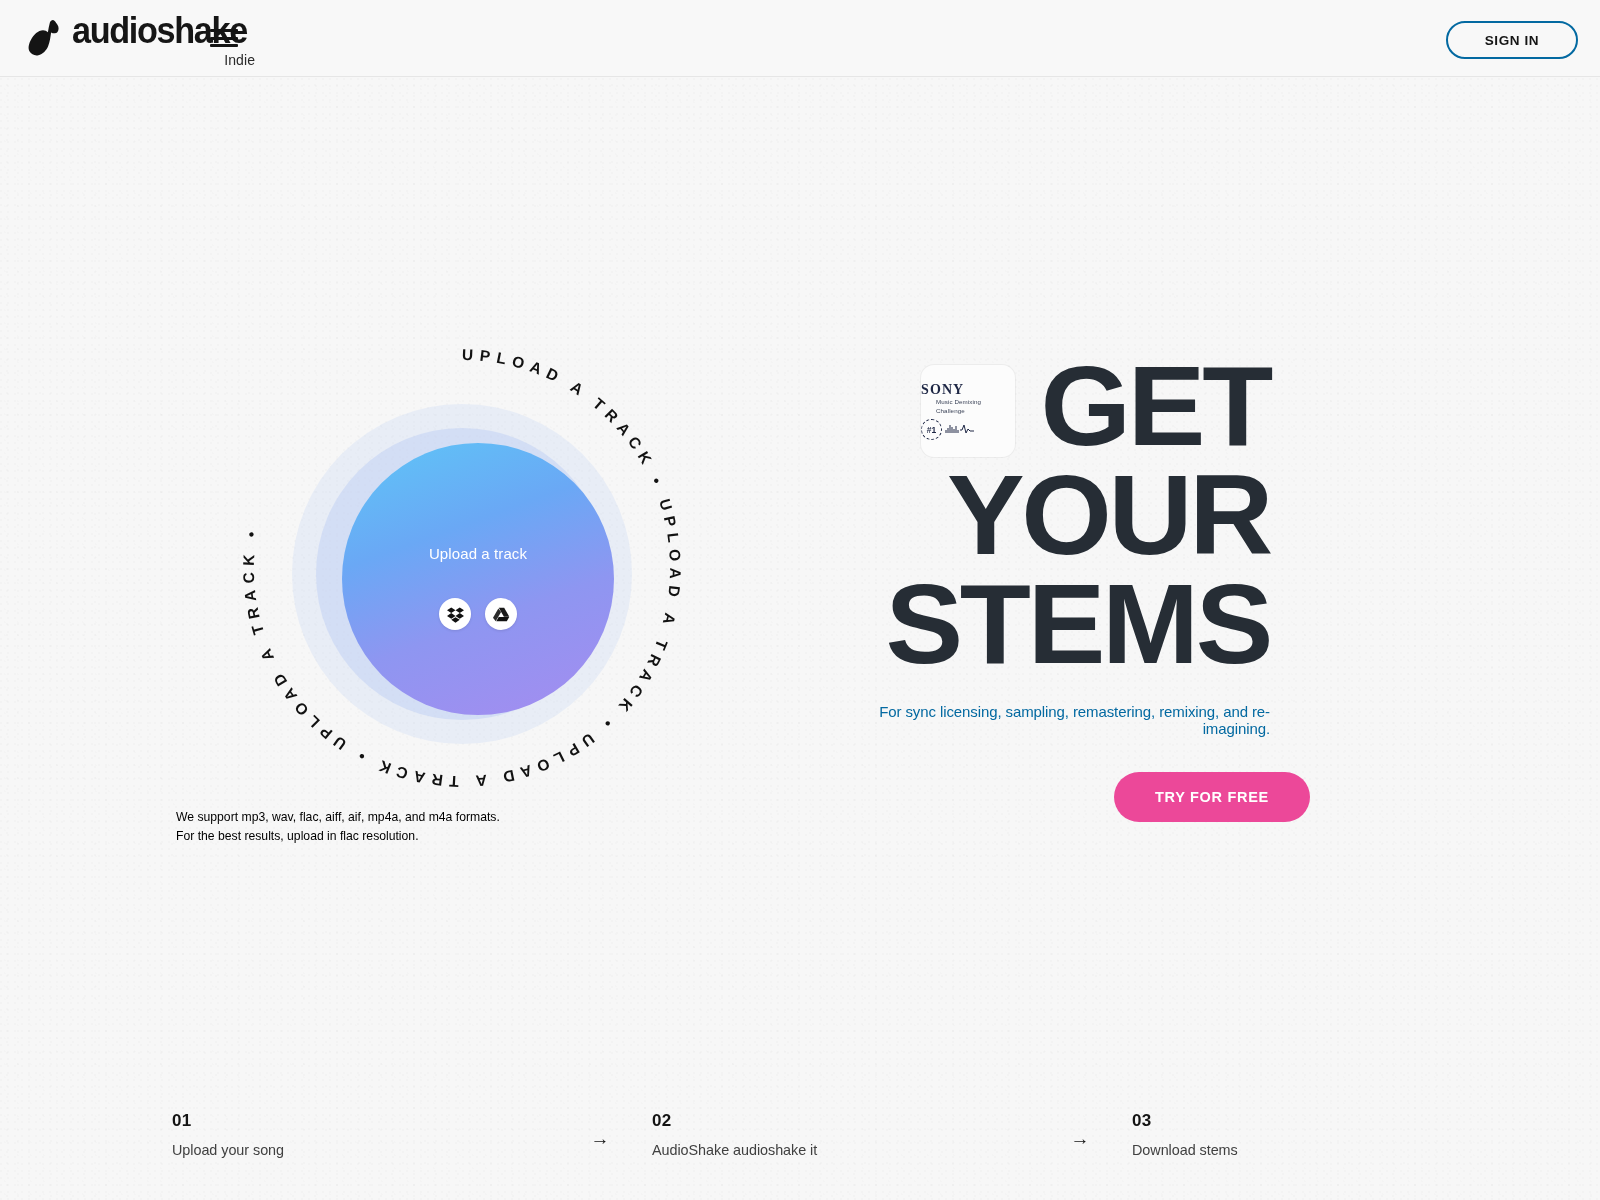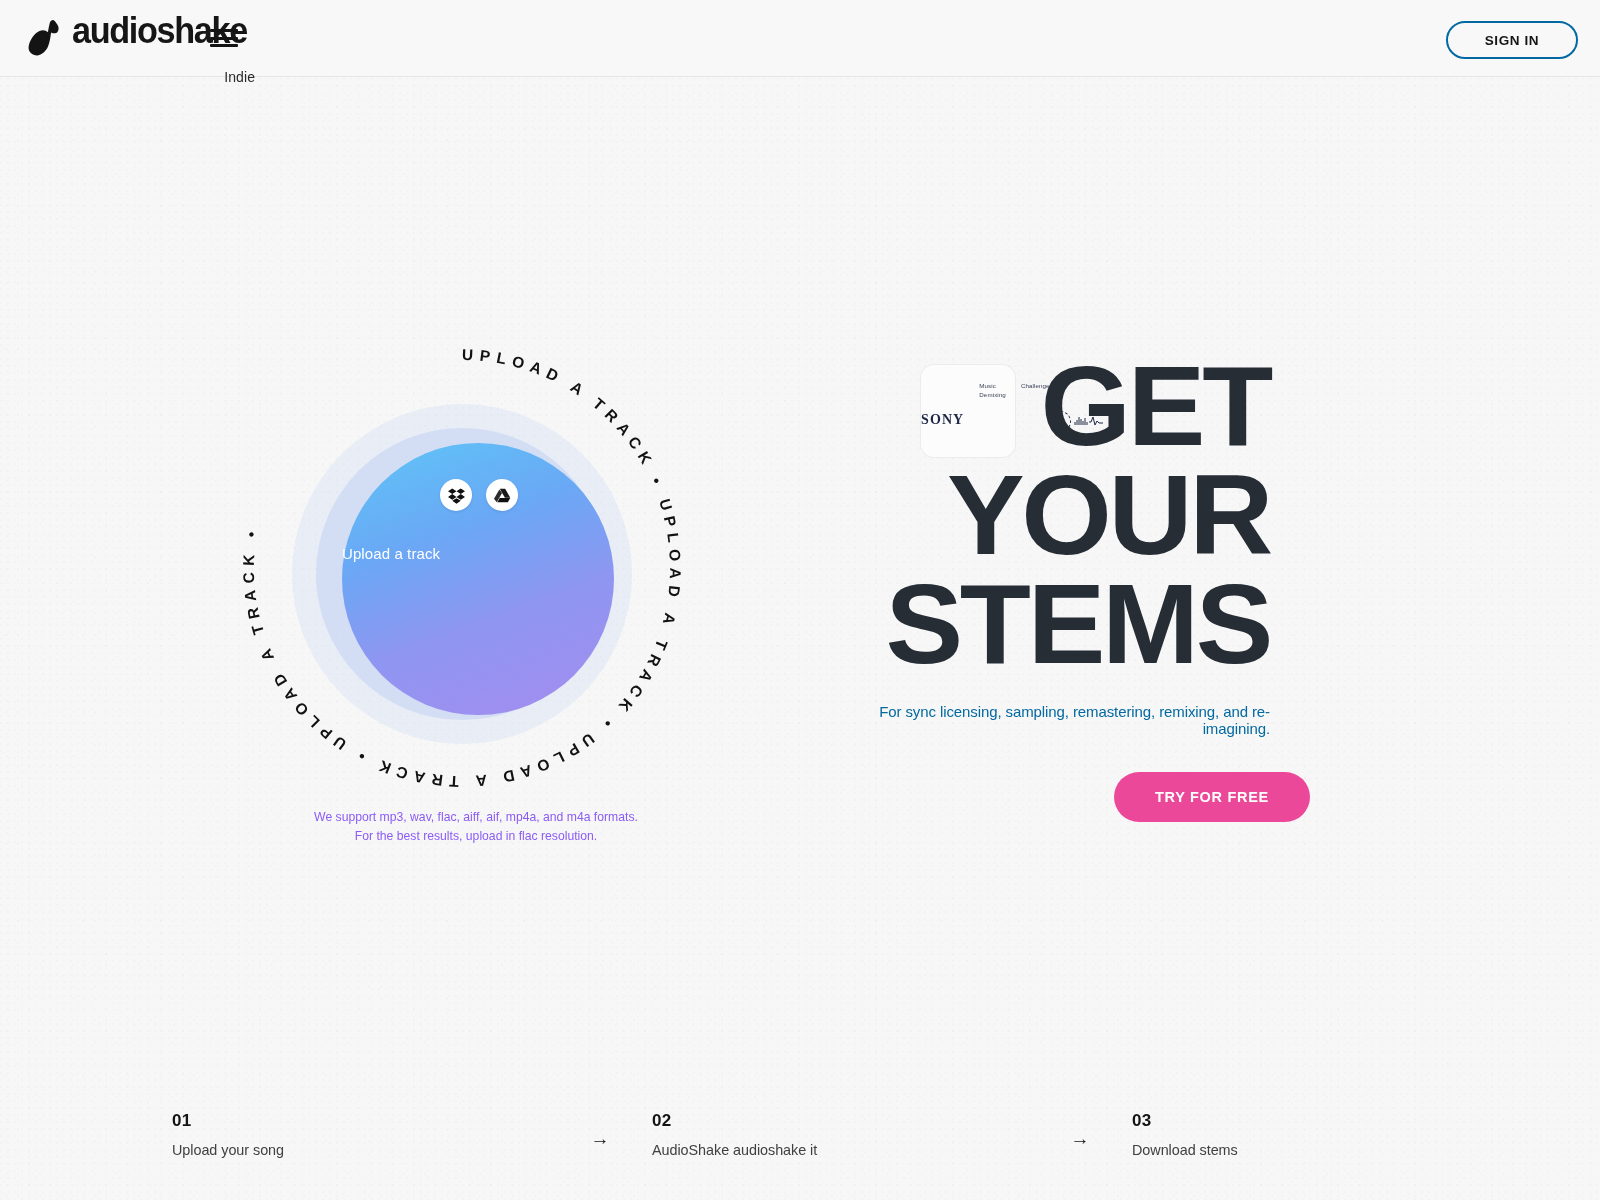--- a/index.html
+++ b/index.html
@@ -35,21 +35,21 @@
   .brand-mark { width: 44px; height: 44px; margin-right: 6px; margin-top: 4px; }
   .brand-text { display: flex; flex-direction: column; align-items: flex-end; }
   .brand-word {
     font-size: 36px; font-weight: 700; letter-spacing: -1.4px;
     color: #161616; line-height: 1.05;
     font-family: "Liberation Sans", sans-serif;
     transform: scaleX(0.95); transform-origin: left center;
   }
   .brand-sub {
     font-size: 14px; color: #2a2a2a; line-height: 1;
-    margin-top: 20px; margin-right: 1px; letter-spacing: 0.1px;
+    margin-top: 3px; margin-right: 1px; letter-spacing: 0.1px;
   }
   .hamburger {
     position: absolute; left: 210px; top: 26px;
     width: 28px; height: 24px;
     display: flex; flex-direction: column; justify-content: space-between;
     padding: 3px 0; cursor: pointer;
   }
   .hamburger span { display: block; height: 3px; background: #141414; border-radius: 1px; }
   .hamburger span:nth-child(1) { width: 28px; }
   .hamburger span:nth-child(2) { width: 28px; }
@@ -84,48 +84,48 @@
   .halo-mid {
     position: absolute; left: 100px; top: 110px;
     width: 292px; height: 292px; border-radius: 50%;
     background: rgba(186,205,244,0.45);
   }
   .disc {
     position: absolute; left: 126px; top: 125px;
     width: 272px; height: 272px; border-radius: 50%;
     background: linear-gradient(160deg, #5ec6f7 0%, #6aa8f5 34%, #8e96f1 62%, #a58cf0 100%);
     cursor: pointer;
-    display: flex; flex-direction: row; 
+    display: flex; flex-direction: column; align-items: center;
   }
   .disc-label {
     margin-top: 102px;
     font-size: 15px; color: #ffffff; letter-spacing: 0.1px;
     font-family: "Liberation Sans", sans-serif;
   }
   .service-row { display: flex; gap: 14px; margin-top: 36px; }
   .service-btn {
     width: 32px; height: 32px; border-radius: 50%;
     background: #ffffff; cursor: pointer;
     display: flex; align-items: center; justify-content: center;
     box-shadow: 0 1px 3px rgba(0,0,0,0.10);
   }
   .formats {
     position: absolute; left: -40px; top: 490px;
-    width: 600px; text-align: center;
-    font-size: 12.2px; color: #8b5cf6; line-height: 1.52;
+    width: 600px; text-align: left;
+    font-size: 12.2px; color: #000000; line-height: 1.52;
   }
 
   
   .hero { position: absolute; left: 840px; top: 352px; width: 470px; }
   .sony-badge {
     position: absolute; left: 81px; top: 13px;
     width: 94px; height: 92px;
     background: #fcfcfc; border-radius: 13px;
     box-shadow: 0 0 0 1px rgba(0,0,0,0.045);
-    display: flex; flex-direction: row; align-items: center;
+    display: flex; flex-direction: column; align-items: flex-start;
     padding-top: 17px;
   }
   .sony-word {
     font-family: "Liberation Serif", serif;
     font-size: 14px; font-weight: 700; letter-spacing: 1.1px;
     color: #1e2745;
   }
   .sony-line {
     font-size: 6.2px; color: #3a4257; line-height: 1.38;
     align-self: flex-start; margin-left: 15px; letter-spacing: 0.1px;

